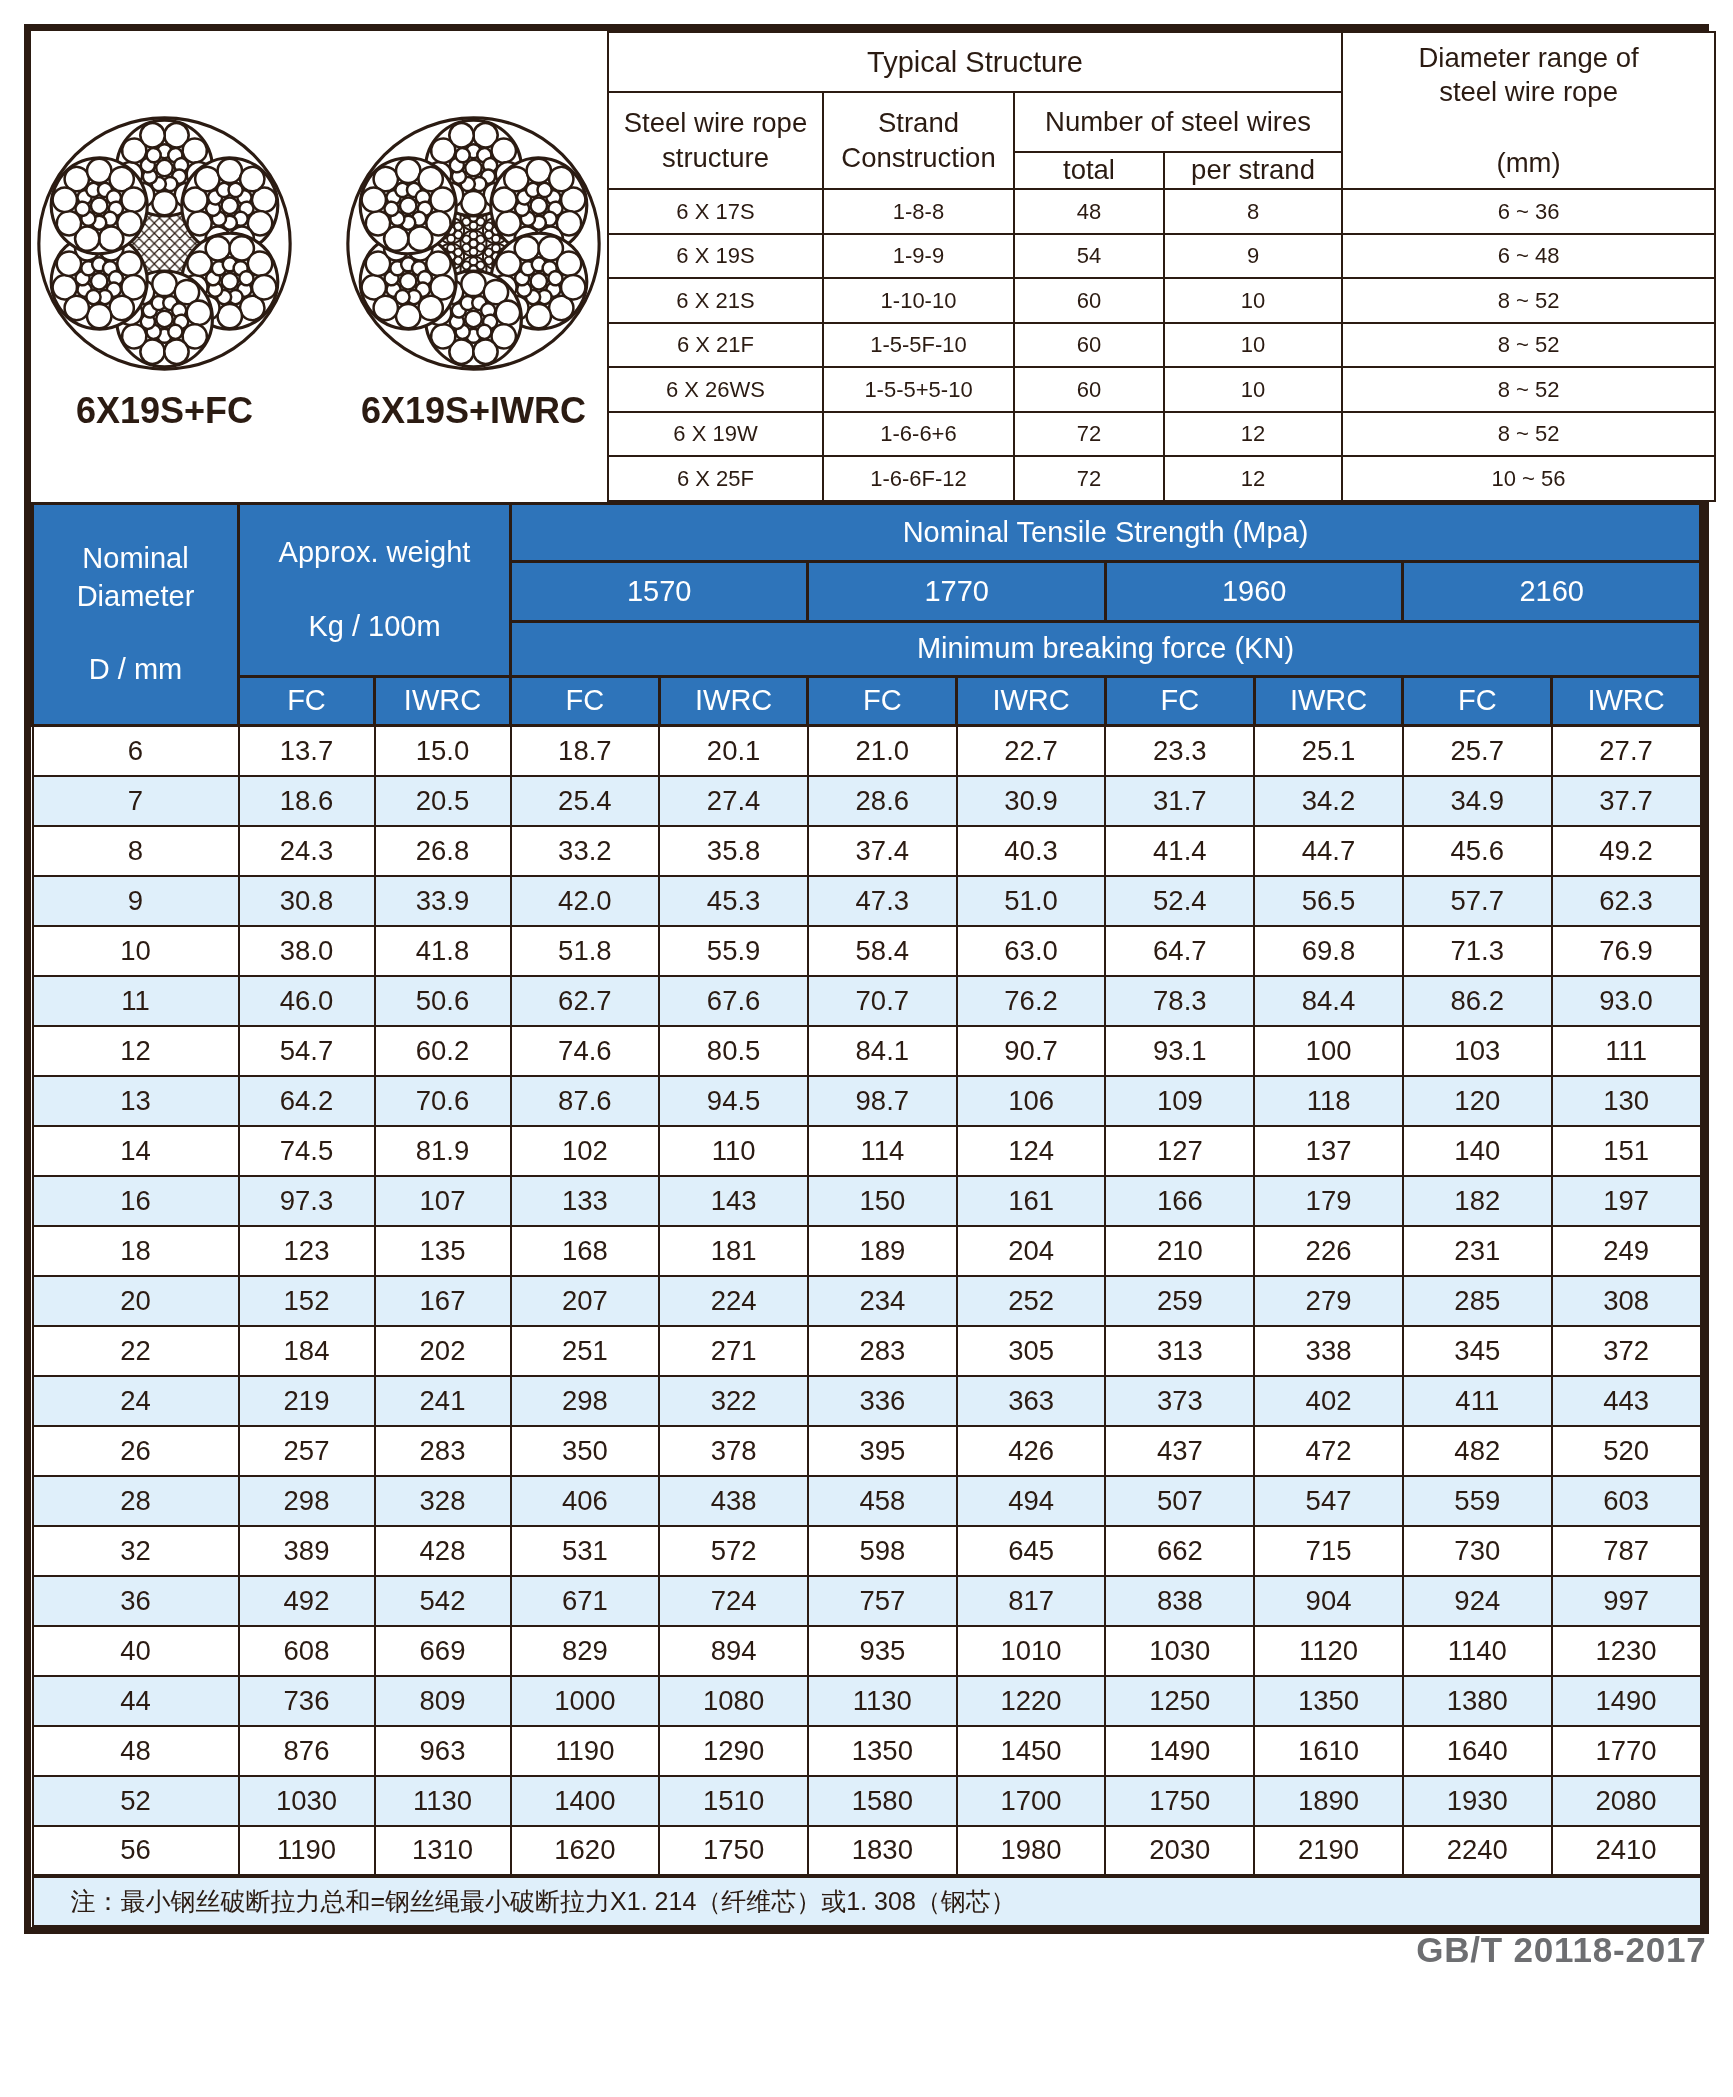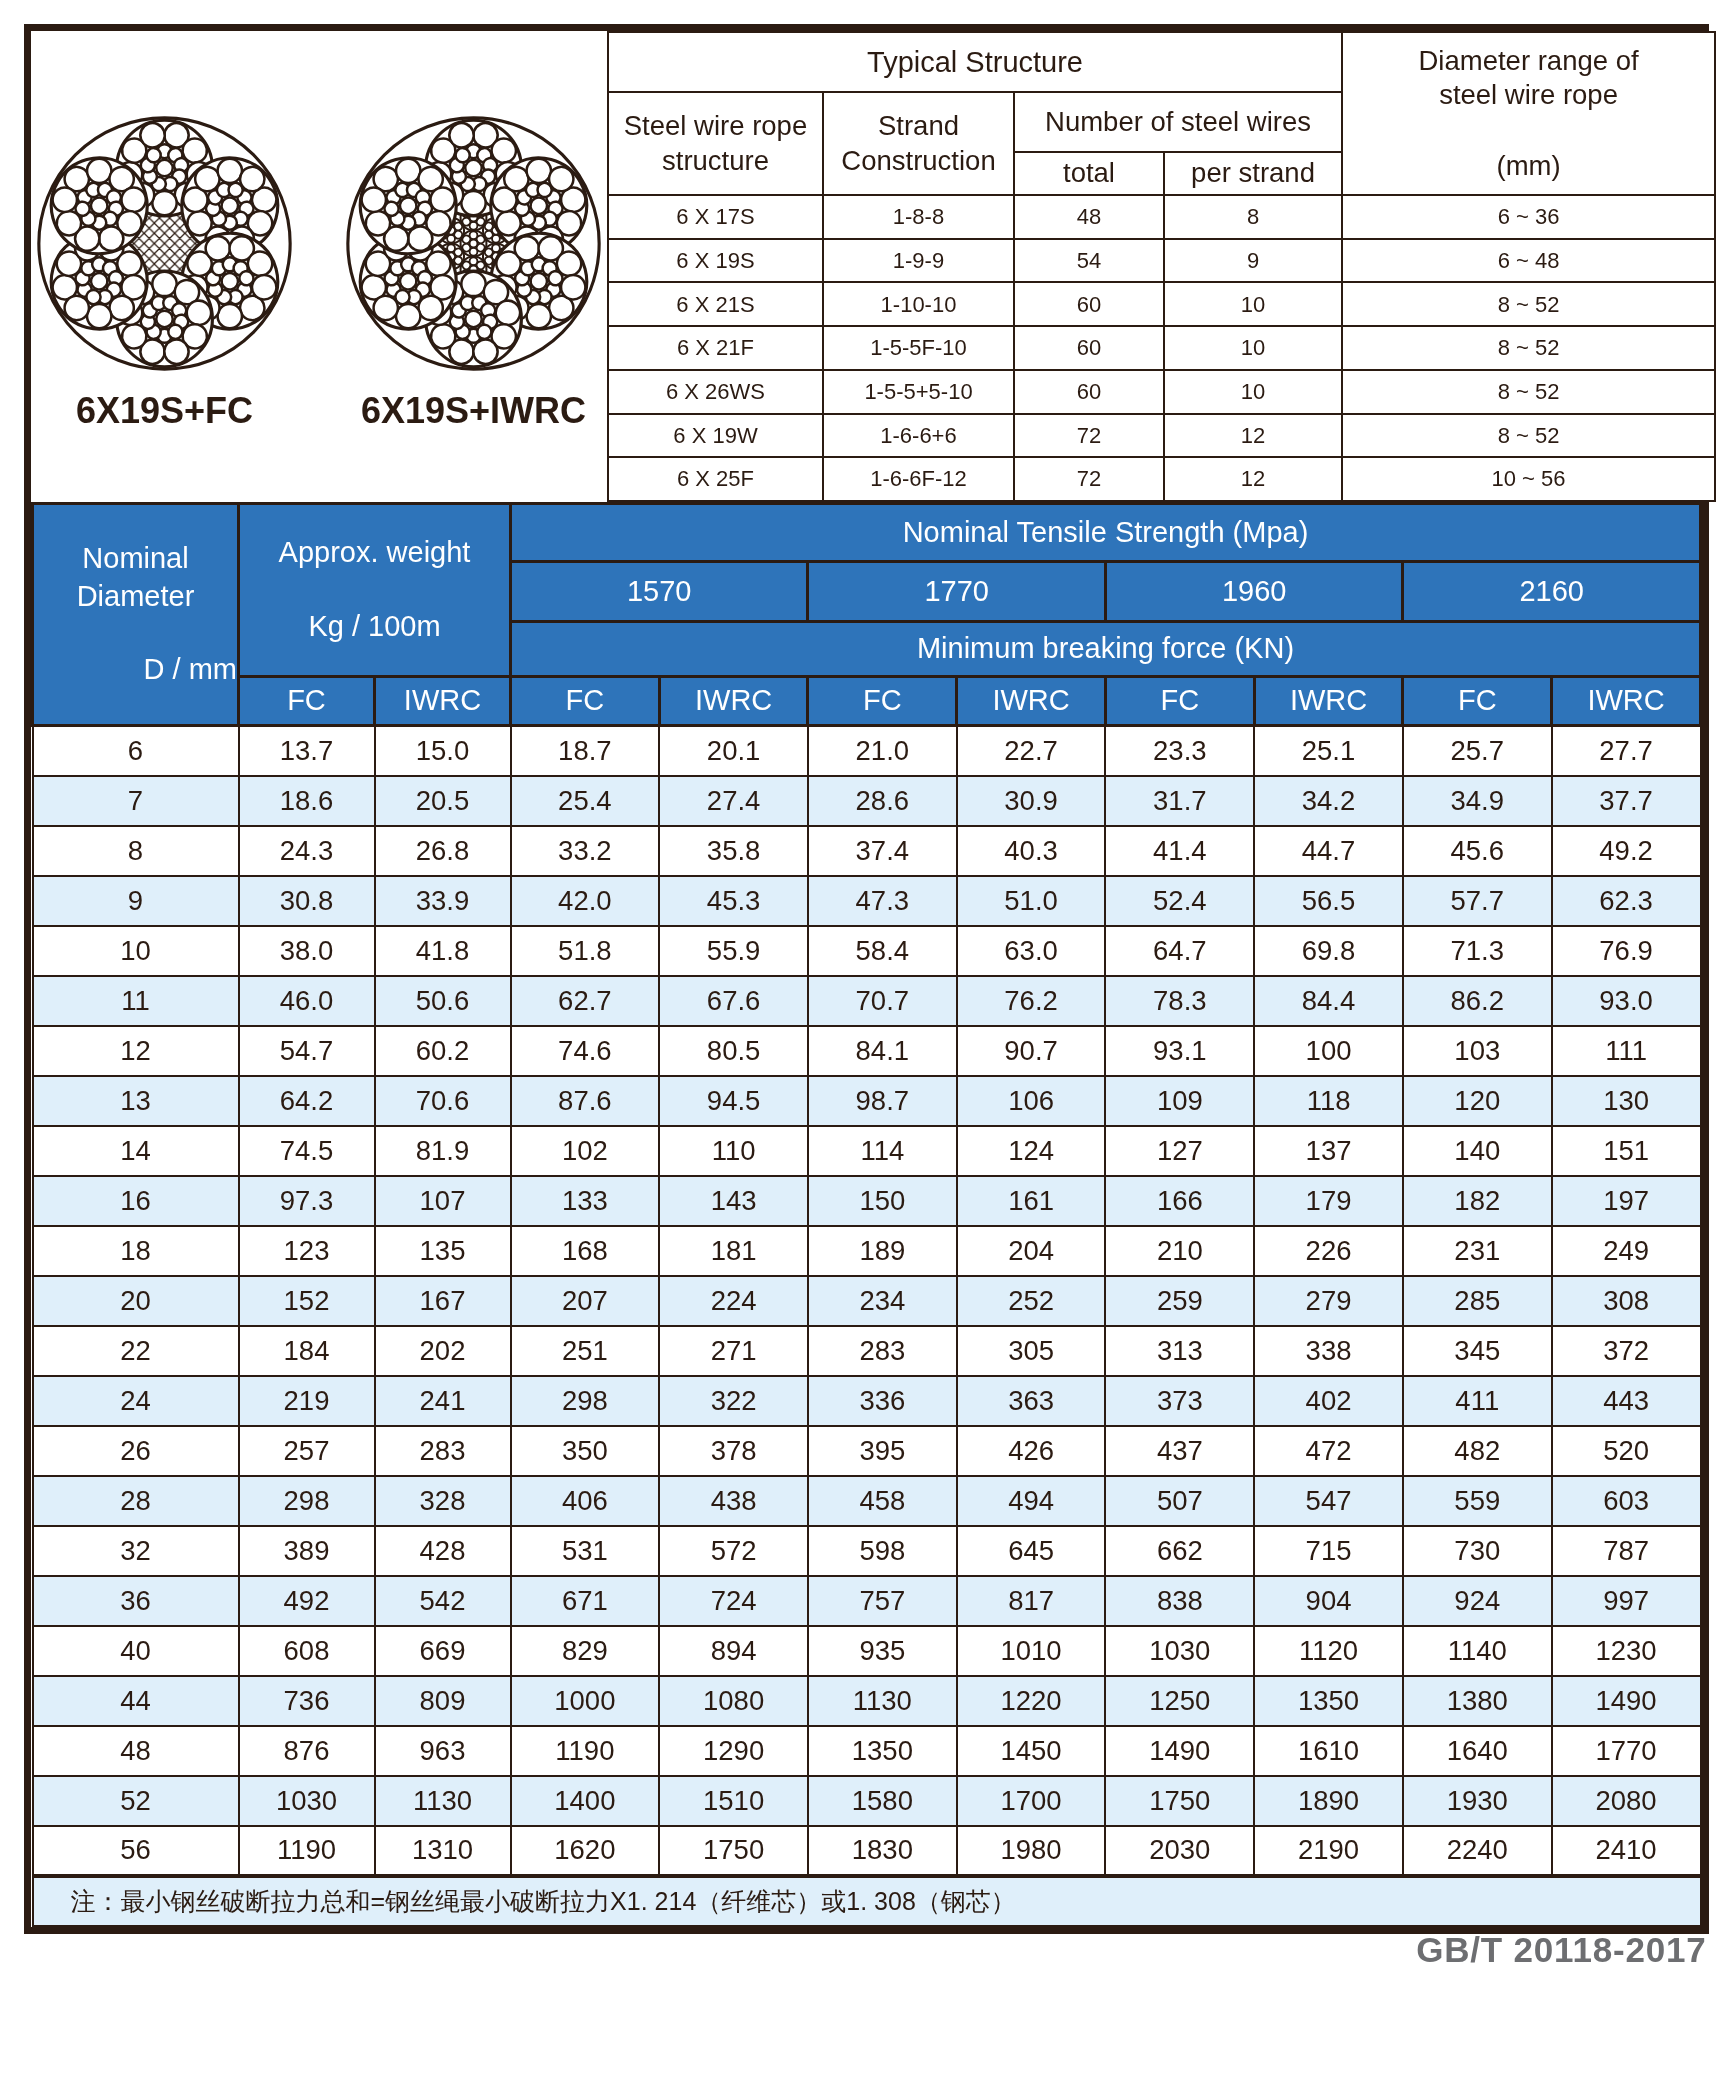--- a/index.html
+++ b/index.html
@@ -29,41 +29,41 @@
   }
   table { border-collapse:collapse; }
   .top-table { width:1107px; table-layout:fixed; height:471px; }
   .top-table th, .top-table td {
     border:2.4px solid #2b1b12; text-align:center; vertical-align:middle;
     font-weight:normal; font-size:27.5px; line-height:1.25; padding:0 9px;
     background:#fff;
   }
   .top-table .h-title { height:60px; font-size:29px; }
   .top-table .h-mid th { height:60px; }
-  .top-table .h-sub th { height:43px; }
+  .top-table .h-sub th { height:37px; }
   .top-table tbody td { height:42px; font-size:22px; }
   
   .main-table { width:100%; table-layout:fixed; border-top:3.2px solid #2b1b12; }
   .main-table th {
     background:#2e74ba; color:#ffffff; border:3.2px solid #2b1b12;
     font-weight:normal; font-size:29px; text-align:center; vertical-align:middle;
     line-height:1.3;
   }
   .main-table tr.h1 th { height:58px; }
   .main-table tr.h2 th { height:60px; }
   .main-table tr.h3 th { height:55px; }
   .main-table tr.h4 th { height:49px; }
   .main-table td {
     border:2.4px solid #2b1b12; text-align:center; vertical-align:middle;
     font-size:27.5px; height:50px; background:#fff;
   }
   .main-table tbody tr:nth-child(even) td { background:#dfeffa; }
   .two-part span { display:block; }
   .two-part .gap { margin-top:36px; }
-  .dia-head .gap { margin-top:36px;text-align:right; }
+  .dia-head .gap { margin-top:36px; }
   .note-row td {
     background:#dfeffa; text-align:left; padding-left:37px;
     font-size:25px; height:50px; border-top:4px solid #2b1b12;
   }
   
   .footer {
     position:absolute; right:27.5px; top:1930px;
     font-size:35px; font-weight:bold; color:#6d6e71; letter-spacing:0.8px;
   }
   .ln { fill:#ffffff; stroke:#2b1b12; }

